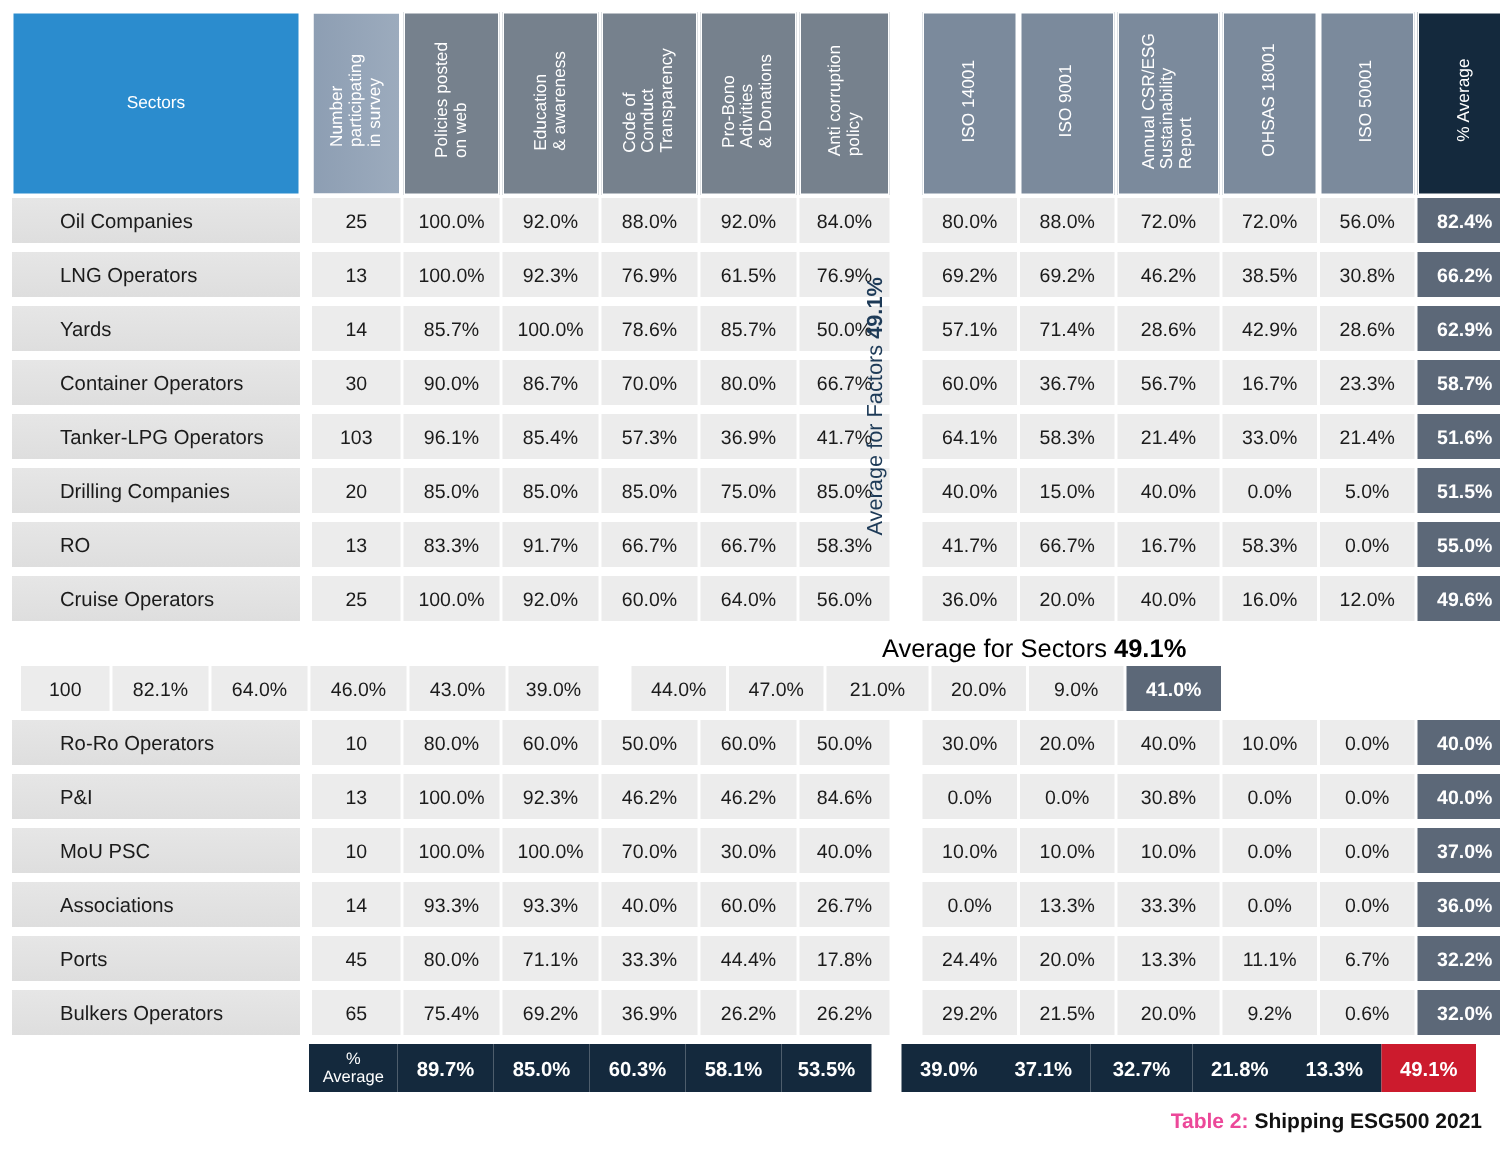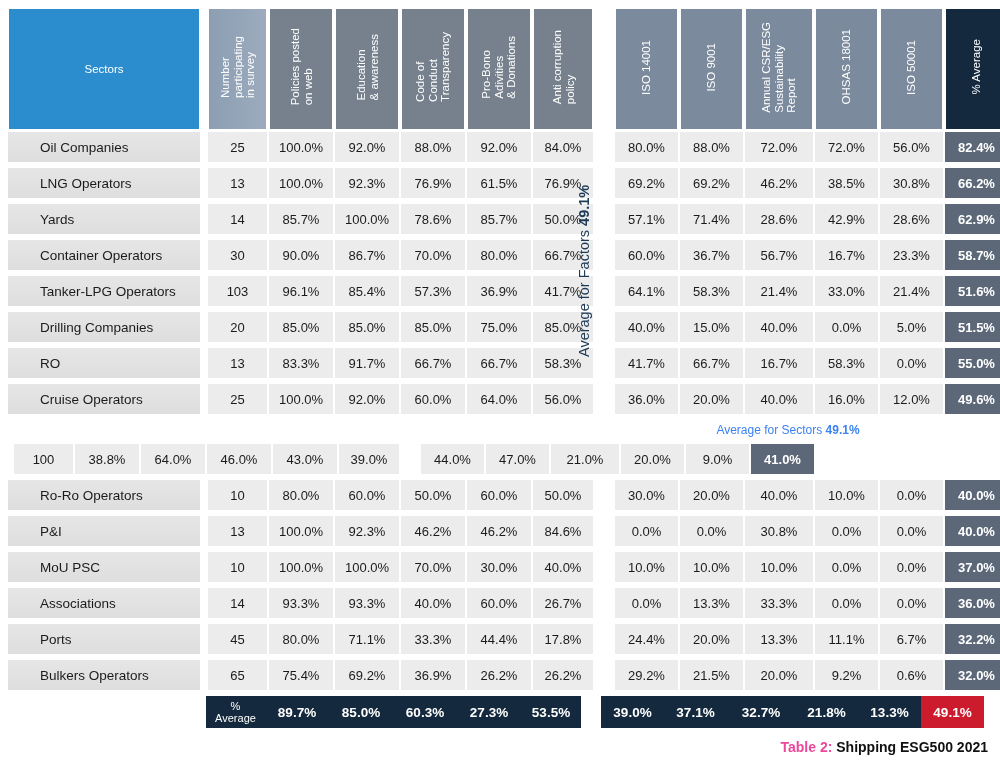--- a/index.html
+++ b/index.html
@@ -72,21 +72,21 @@
   
   .vlabel{
     position:absolute;
     writing-mode:vertical-rl;transform:rotate(180deg);
     color:#1d3a57;font-size:14.5px;white-space:nowrap;
     display:flex;align-items:center;justify-content:center;
   }
   .vlabel b{font-weight:bold;}
 
   .avg-sectors{
-    position:absolute;color:#3b82f6;font-size:12px;text-align:center;
+    position:absolute;color:#000000;font-size:17px;text-align:left;
   }
   .avg-sectors b{font-weight:bold;}
 
   
   .sumrow{position:absolute;left:8px;display:flex;align-items:stretch;height:32px;}
   .sumcell{
     height:32px;box-sizing:border-box;
     display:flex;align-items:center;justify-content:center;
     background:#14293d;color:#ffffff;font-weight:bold;font-size:13.5px;
   }
@@ -305,21 +305,21 @@
 
   <div class="avg-sectors" style="right:12px;top:423px;width:400px;">
     <span>Average for Sectors</span>
     <b>49.1%</b>
   </div>
 
   <div class="rows" id="rows-bottom" style="top:444px;">
       <div class="drow">
         <div class="lgap"></div>
         <div class="dcell plain c-num">100</div>
-        <div class="dcell plain c-f">38.8%</div>
+        <div class="dcell plain c-f">82.1%</div>
         <div class="dcell plain c-f">64.0%</div>
         <div class="dcell plain c-f">46.0%</div>
         <div class="dcell plain c-f">43.0%</div>
         <div class="dcell plain c-anti">39.0%</div>
         <div class="midgap"></div>
         <div class="dcell plain c-r">44.0%</div>
         <div class="dcell plain c-r">47.0%</div>
         <div class="dcell plain c-rcsr">21.0%</div>
         <div class="dcell plain c-r">20.0%</div>
         <div class="dcell plain c-r">9.0%</div>
@@ -430,21 +430,21 @@
     </div>
 
   <div class="sumrow" id="sumrow" style="top:696px;">
       <div class="sumcell blank c-sector"></div>
       <div class="lgap"></div>
       <div class="sumcell lbl c-num">%
 Average</div>
       <div class="sumcell c-f">89.7%</div>
       <div class="sumcell c-f">85.0%</div>
       <div class="sumcell c-f">60.3%</div>
-      <div class="sumcell c-f">27.3%</div>
+      <div class="sumcell c-f">58.1%</div>
       <div class="sumcell c-anti">53.5%</div>
       <div class="midgap"></div>
       <div class="sumcell c-r">39.0%</div>
       <div class="sumcell c-r">37.1%</div>
       <div class="sumcell c-rcsr">32.7%</div>
       <div class="sumcell c-r">21.8%</div>
       <div class="sumcell c-r">13.3%</div>
       <div class="sumcell red c-avg">49.1%</div>
     </div>
 

